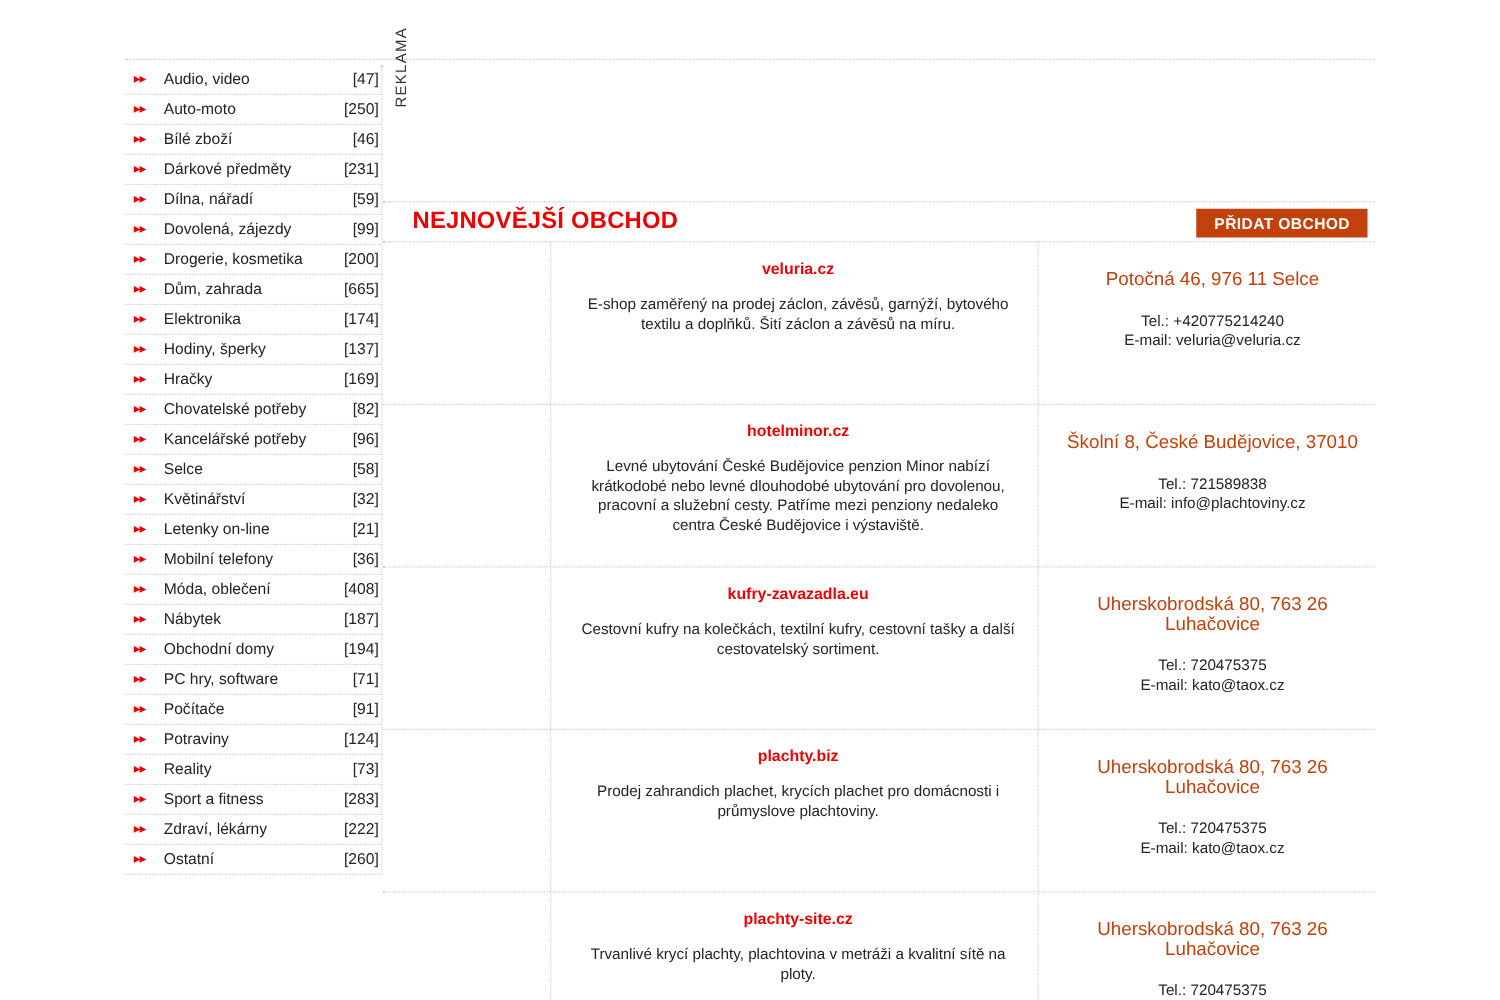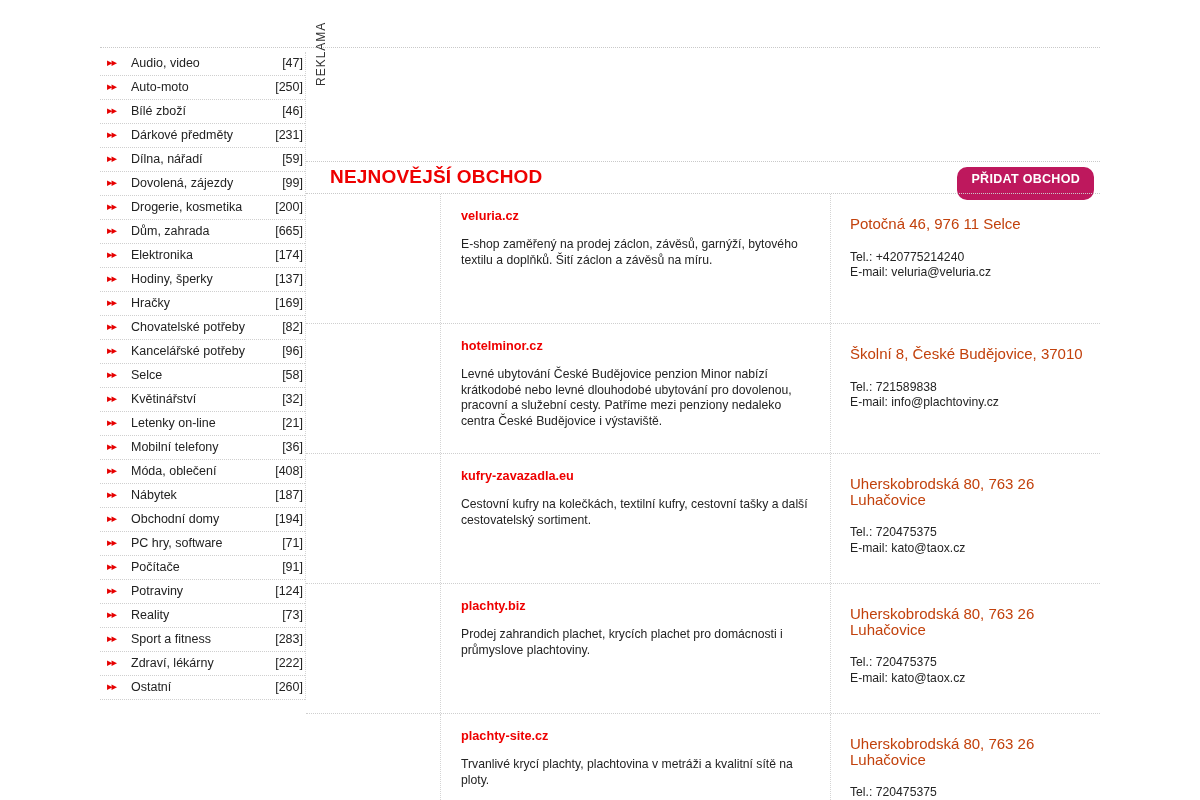--- a/index.html
+++ b/index.html
@@ -171,27 +171,27 @@
     font-size: 19px;
     font-weight: bold;
     color: #ee0000;
     letter-spacing: 0.2px;
     white-space: nowrap;
   }
   #add-shop-btn {
     position: absolute;
     right: 6px;
     top: 5px;
-    background: #be185d;
+    background: #c2410c;
     color: #ffffff;
     font-size: 12.5px;
     font-weight: bold;
     border: none;
-    border-radius: 10px;
-    padding: 5px 14px 14px 14px;
+    border-radius: 0;
+    padding: 5px 14px 4px 14px;
     letter-spacing: 0.3px;
     cursor: pointer;
     font-family: "Liberation Sans", sans-serif;
   }
   #titlebar-rule {
     position: absolute;
     left: 306px;
     right: 100px;
     top: 193px;
     border-top: 1px dotted #c9c9c9;
@@ -201,20 +201,21 @@
   #listings {
     position: absolute;
     left: 306px;
     top: 194px;
     width: 794px;
   }
   .listing {
     position: relative;
     height: 130px;
     border-bottom: 1px dotted #cfcfcf;
+    text-align: center;
   }
   .listing.last { border-bottom: none; }
   .l-thumb {
     position: absolute;
     left: 0; top: 0;
     width: 133px;
     height: 100%;
   }
   .l-main {
     position: absolute;

